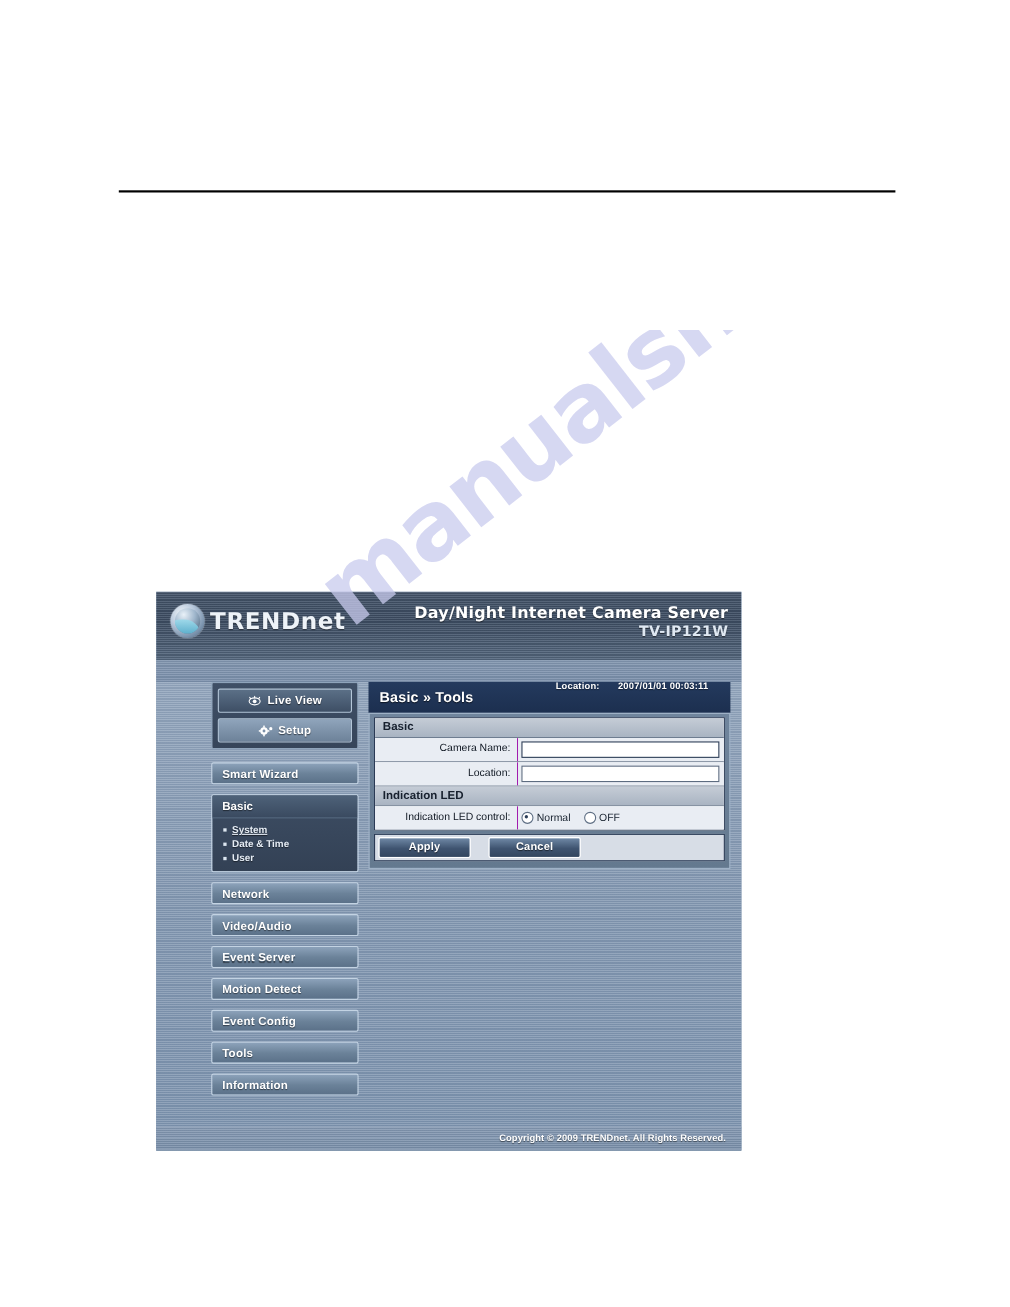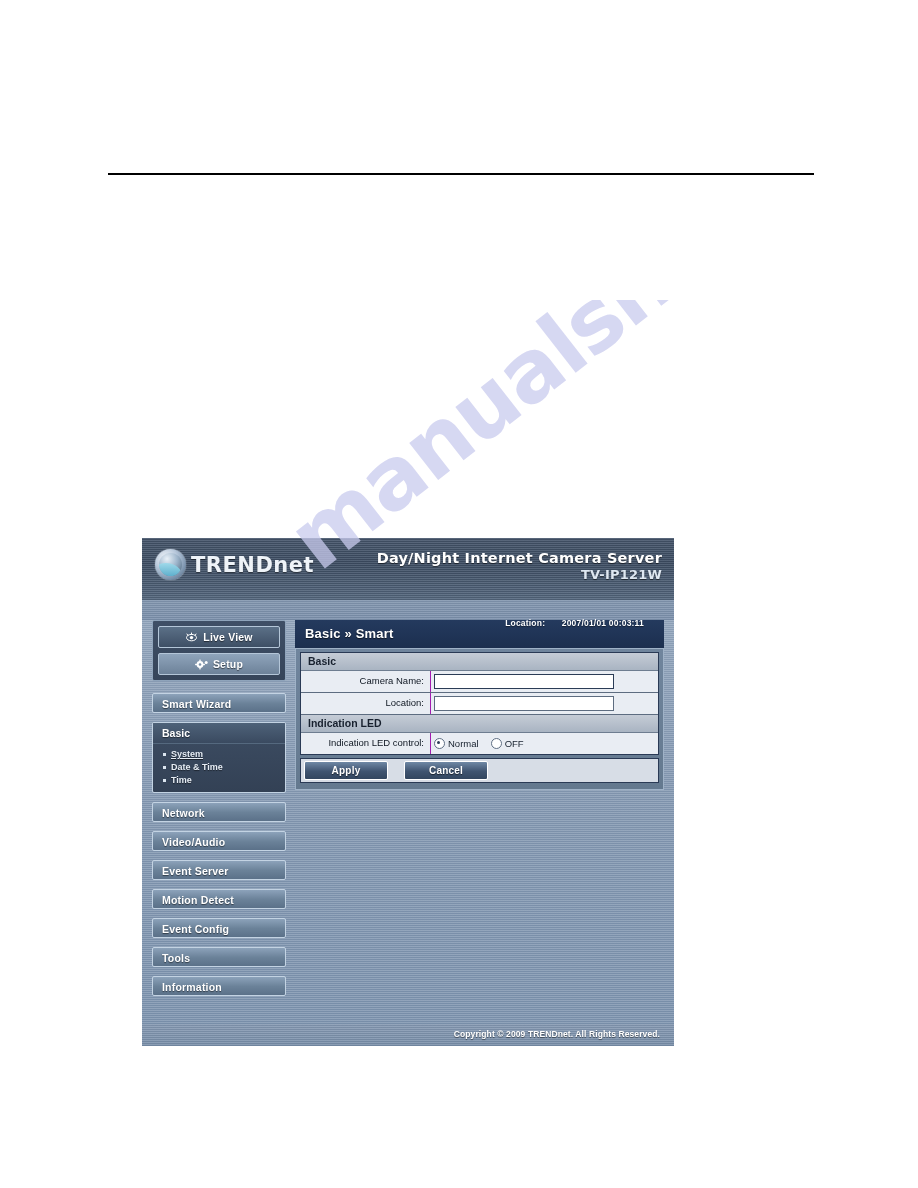--- a/index.html
+++ b/index.html
@@ -169,20 +169,21 @@
   }
   .dev-locbar .loc .val { margin-left: 14px; }
 
   
   .dev-body {
     display: flex;
     padding: 0 10px;
     gap: 9px;
     height: 395px;
     box-sizing: border-box;
+    margin-left: 40px;
   }
 
   
   .sidebar {
     width: 134px;
     flex: none;
   }
   .nav-group {
     background: linear-gradient(180deg,#3f4f66 0%, #36455a 100%);
     border: 1px solid #8fa4bb;
@@ -477,21 +478,21 @@
             <span>Basic</span>
           </div>
           <ul class="nav-sub">
             <li class="active">
               <span>System</span>
             </li>
             <li>
               <span>Date &amp; Time</span>
             </li>
             <li>
-              <span>Time</span>
+              <span>User</span>
             </li>
           </ul>
         </div>
 
         <div class="nav-btn">
           <span>Network</span>
         </div>
         <div class="nav-btn">
           <span>Video/Audio</span>
         </div>
@@ -506,21 +507,21 @@
         </div>
         <div class="nav-btn">
           <span>Tools</span>
         </div>
         <div class="nav-btn">
           <span>Information</span>
         </div>
       </div>
 
       <div class="main-panel">
-        <div class="panel-title">Basic » Smart</div>
+        <div class="panel-title">Basic » Tools</div>
 
         <div class="panel-box">
 
           <div class="form-area">
 
             <div class="sec-head">Basic</div>
 
             <div class="frow">
               <div class="flabel">Camera Name:</div>
               <div class="fctrl">

